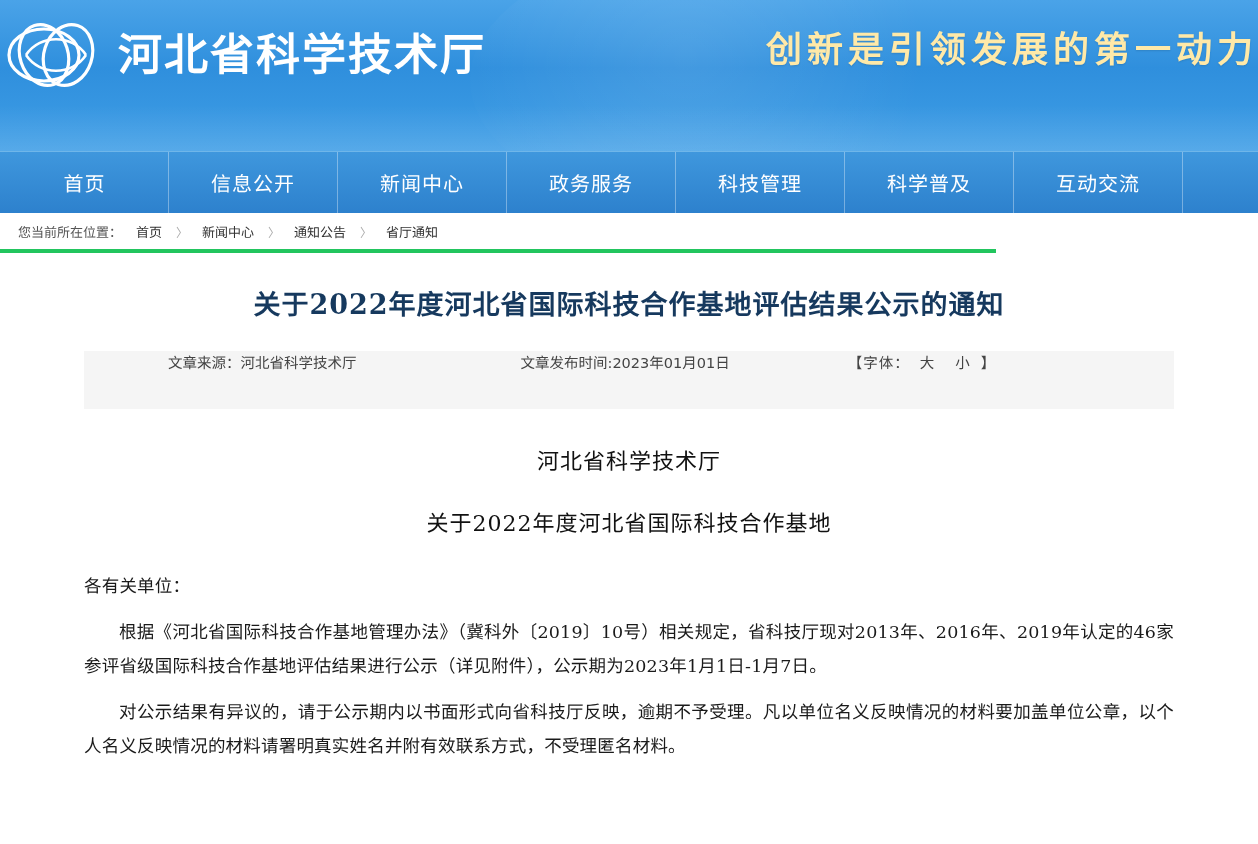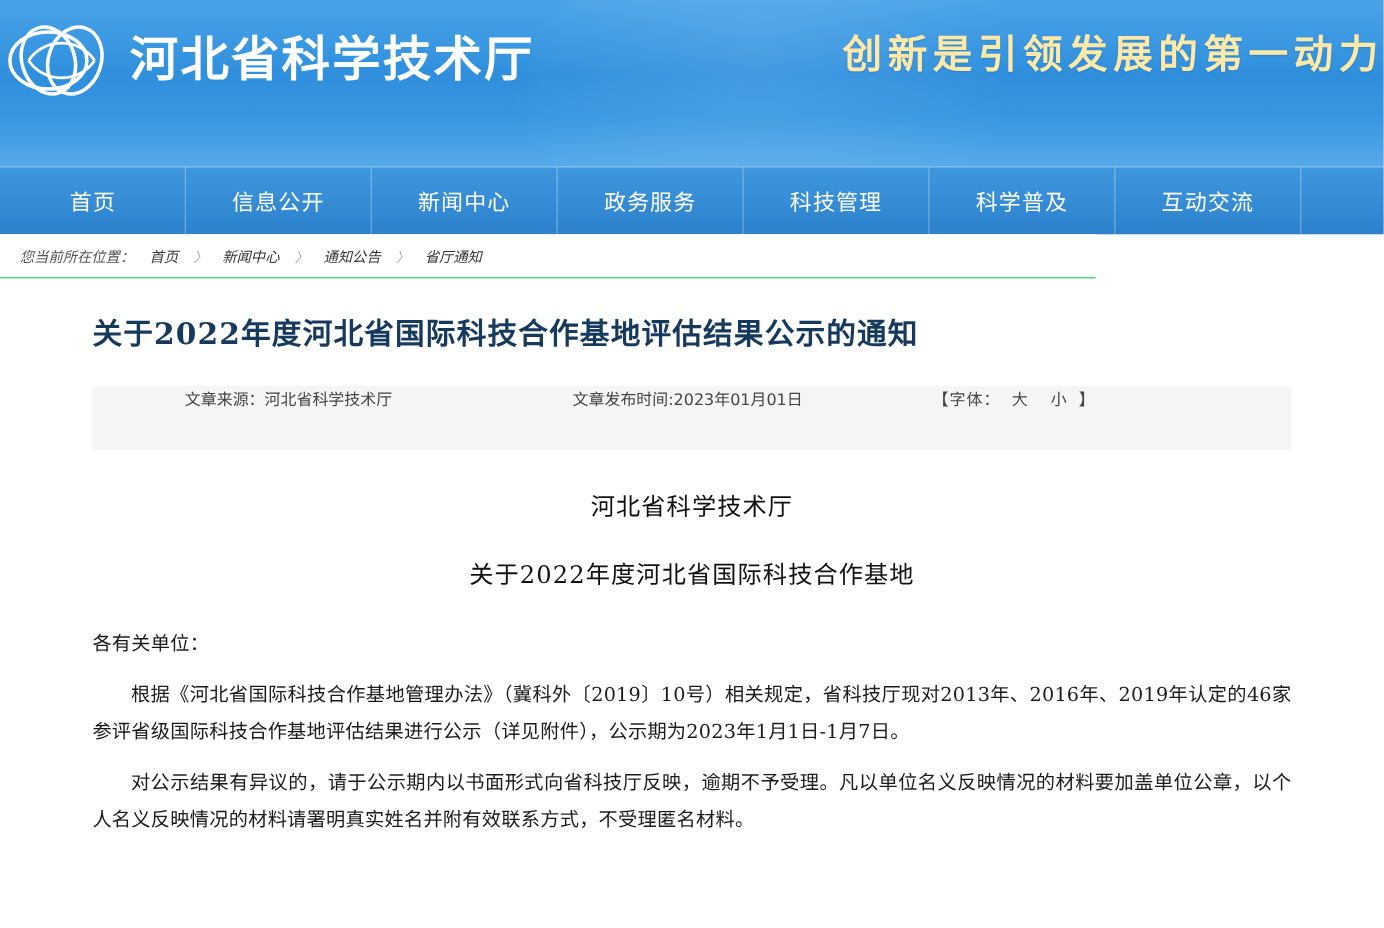--- a/index.html
+++ b/index.html
@@ -108,42 +108,41 @@
   .breadcrumb {
     width: 996px;
     height: 40px;
     background: #ffffff;
     display: flex;
     align-items: center;
     padding-left: 18px;
     font-size: 13px;
     color: #555;
     font-family: "DejaVu Sans", "Liberation Sans", sans-serif;
-    border-bottom: 1px solid #22c55e;
-    font-style: italic;
+    border-bottom: 4px solid #22c55e;
   }
   .breadcrumb .bc-label { color: #555; margin-right: 10px; }
   .breadcrumb .bc-link {
     color: #333;
     cursor: pointer;
     padding: 0 4px;
   }
   .breadcrumb .bc-sep {
     color: #aaa;
     margin: 0 10px;
     font-size: 12px;
   }
 
   
   .article {
     width: 1258px;
     padding: 0 84px;
   }
   .article-title {
-    text-align: left;
+    text-align: center;
     font-family: "DejaVu Serif", "Liberation Serif", serif;
     font-size: 27px;
     font-weight: bold;
     color: #16395e;
     letter-spacing: 1px;
     padding: 32px 0 26px;
     line-height: 40px;
   }
   .meta-bar {
     background: #f5f5f5;

